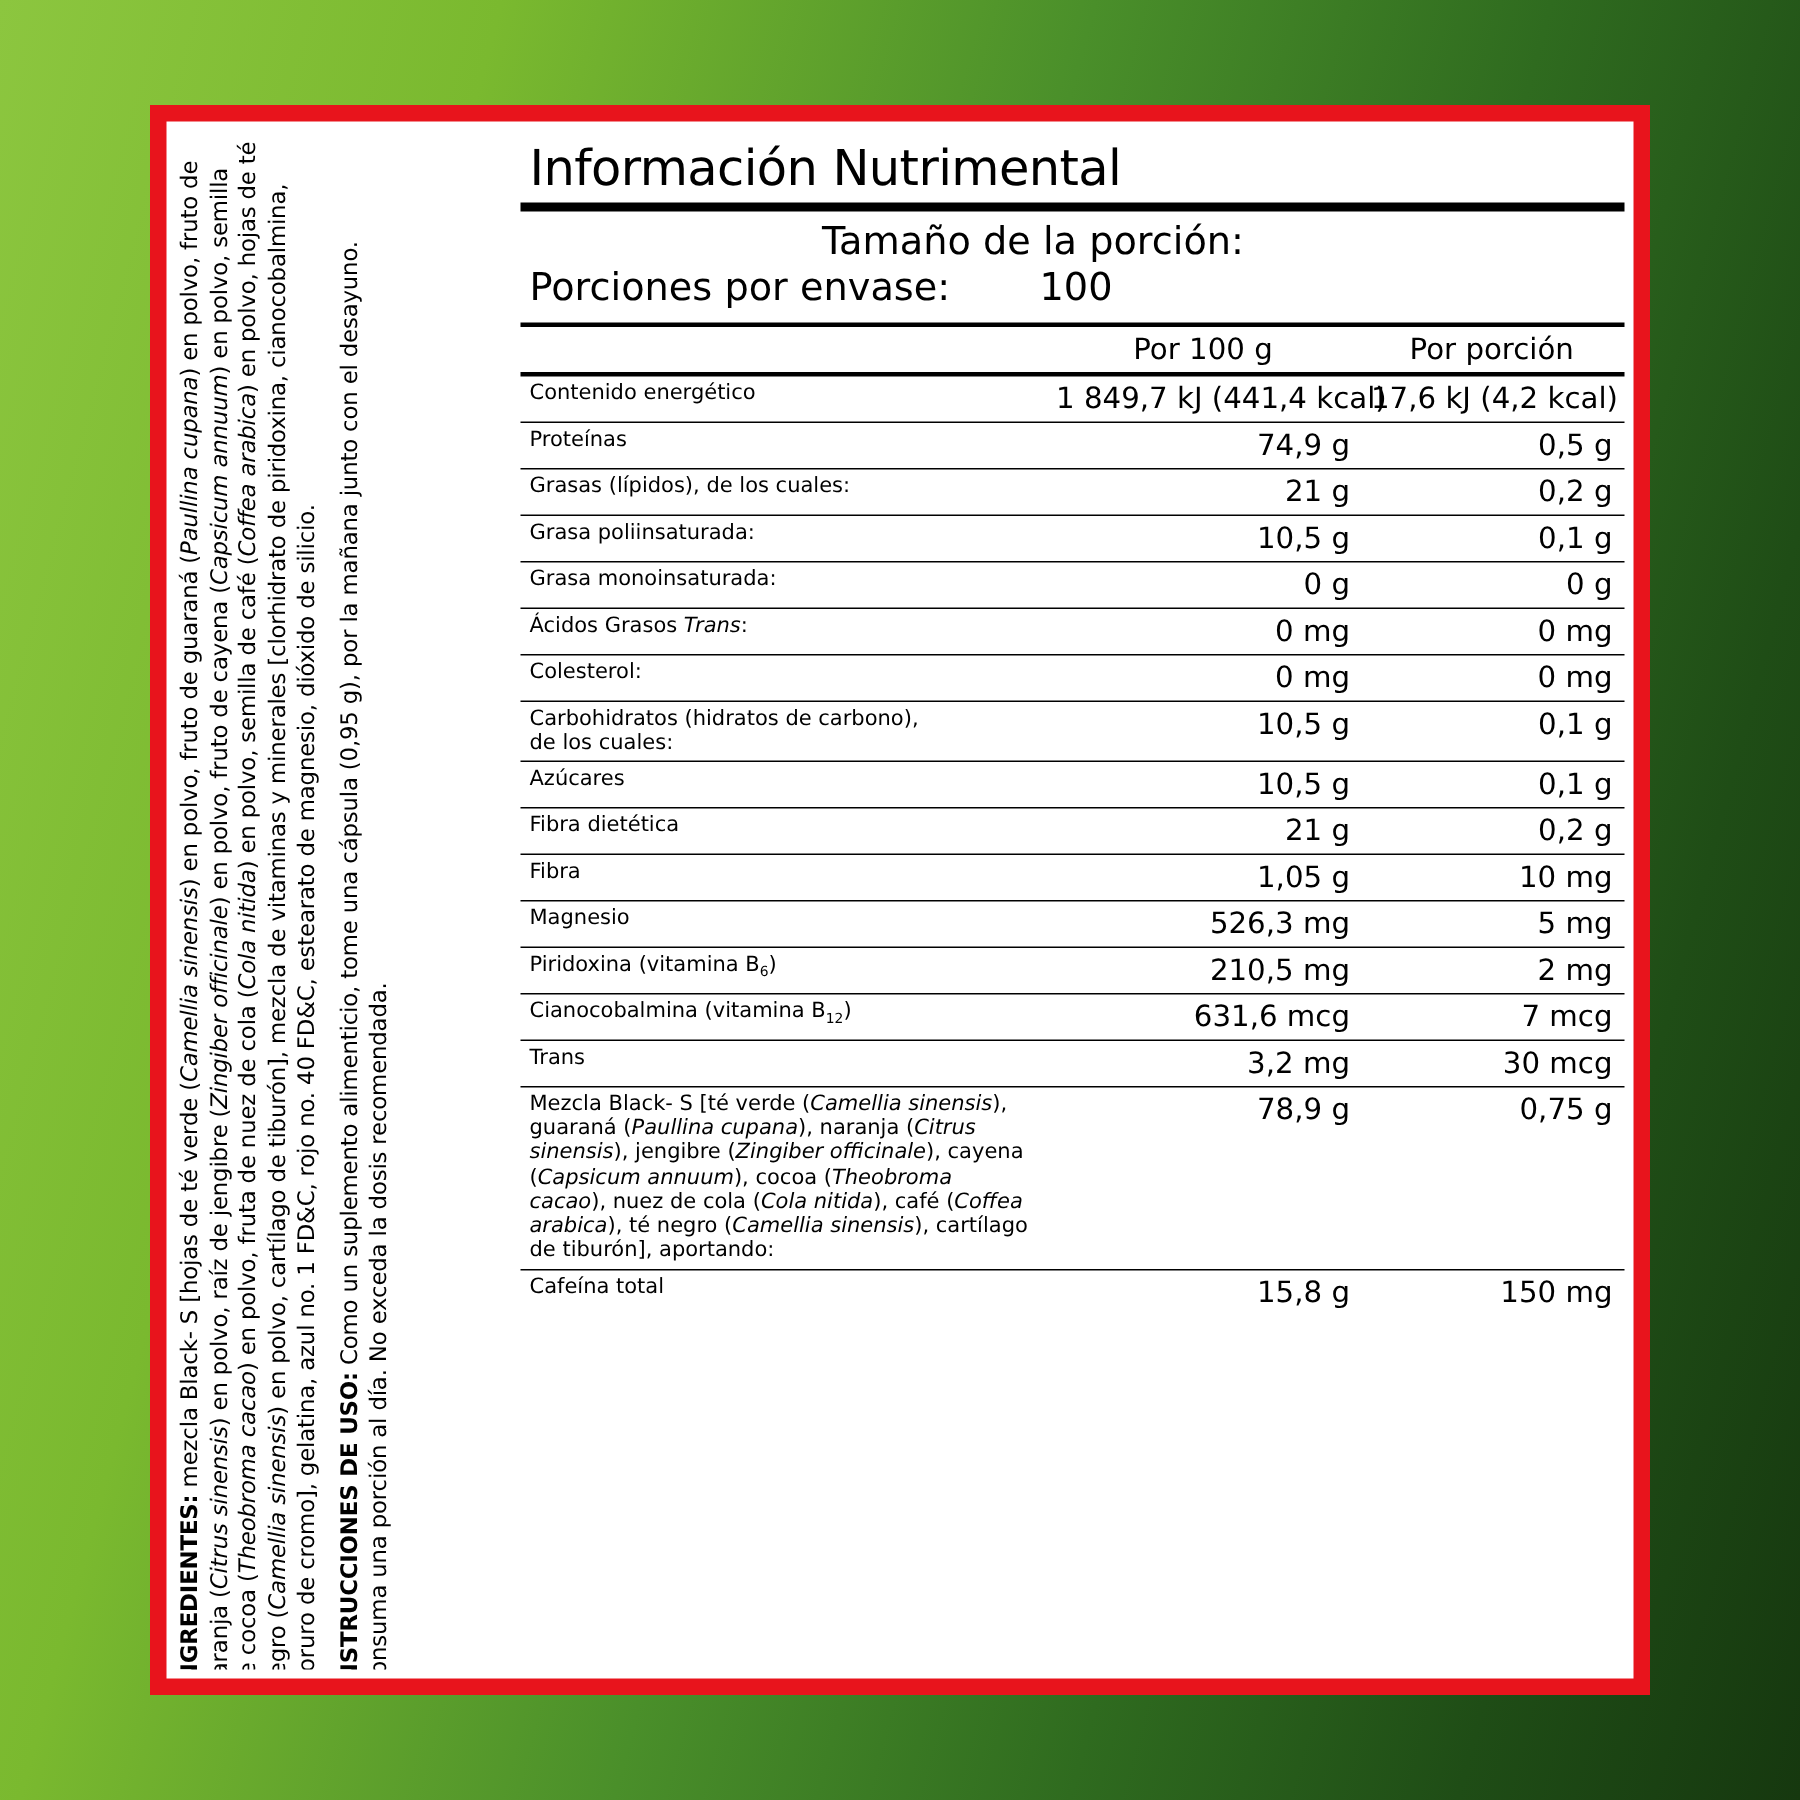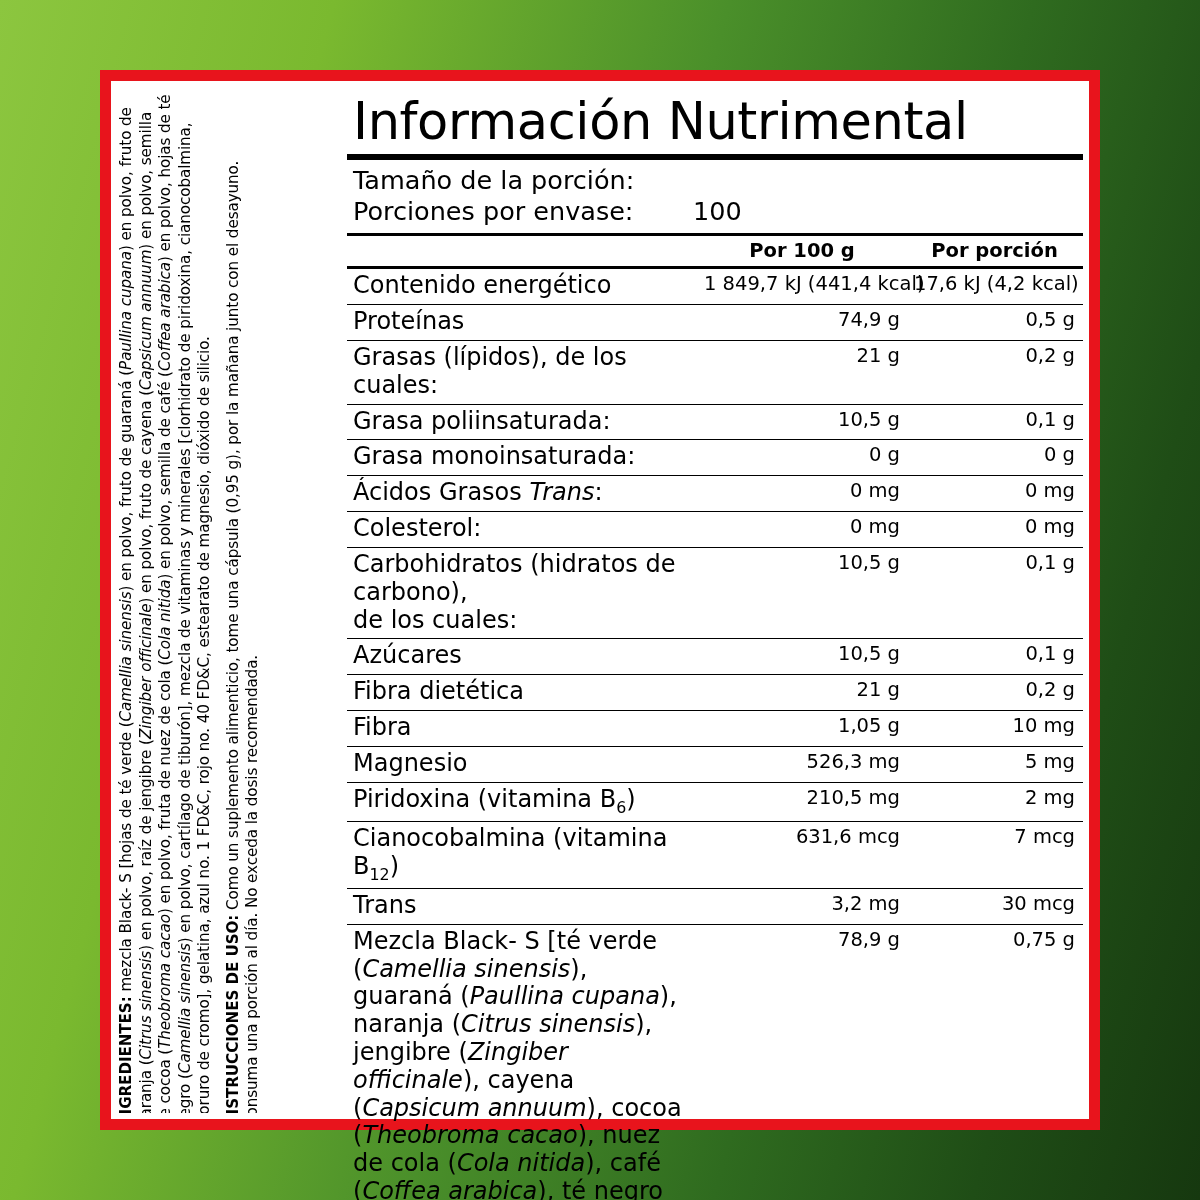--- a/index.html
+++ b/index.html
@@ -64,64 +64,65 @@
   .vert-gap { height: 9px; }
 
   
   .main {
     flex: 1 1 auto;
     display: flex;
     flex-direction: column;
     padding-left: 4px;
   }
   .title {
-    font-size: 51px;
+    font-size: 33px;
     line-height: 1.04;
     letter-spacing: -0.4px;
     padding: 8px 0 6px 6px;
     color: #000;
     border-bottom: 6px solid #000;
   }
   .serving {
     display: flex;
     flex-direction: column;
     padding: 5px 0 6px 6px;
     border-bottom: 3px solid #000;
   }
   .serving-row {
     display: flex;
     flex-direction: row;
     font-size: 25.5px;
     line-height: 1.22;
     color: #000;
+    justify-content: center;
   }
   .serving-label { flex: 0 0 340px; }
   .serving-val { flex: 1 1 auto; }
 
   table.nut {
     width: 100%;
     border-collapse: collapse;
     table-layout: fixed;
   }
   table.nut td, table.nut th {
     padding: 3px 8px 4px 6px;
     color: #000;
     vertical-align: top;
   }
   table.nut th {
-    font-weight: bold;
+    font-weight: normal;
     font-size: 19.5px;
     text-align: center;
     padding-bottom: 4px;
   }
   .col-name { width: auto; text-align: left; }
   .col-100 { width: 210px; text-align: right; }
   .col-por { width: 175px; text-align: right; }
   td.col-100, td.col-por { text-align: right; font-size: 19.5px; white-space: nowrap; }
-  td.col-name { font-size: 24px; line-height: 1.16; }
+  td.col-name { font-size: 14px; line-height: 1.16; }
   tr.line-bot > td, tr.line-bot > th { border-bottom: 1.5px solid #000; }
   tr.thick-bot > td { border-bottom: 4px solid #000; }
   tr.head-row > th { border-bottom: 3px solid #000; }
   .blend-cell { line-height: 1.19; padding-top: 6px; padding-bottom: 8px; }
   .blend-cell i { font-style: italic; }
   sub { font-size: 0.66em; }
 </style>
 </head>
 <body>
 

